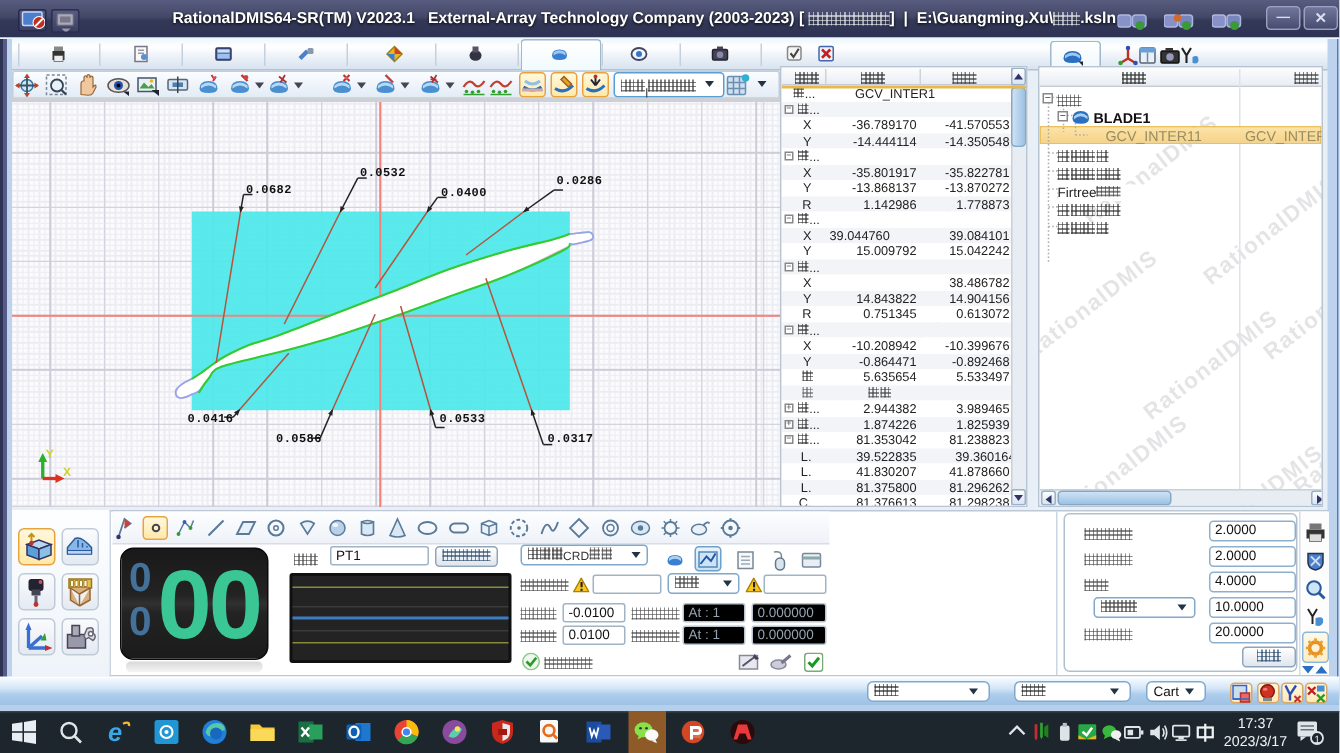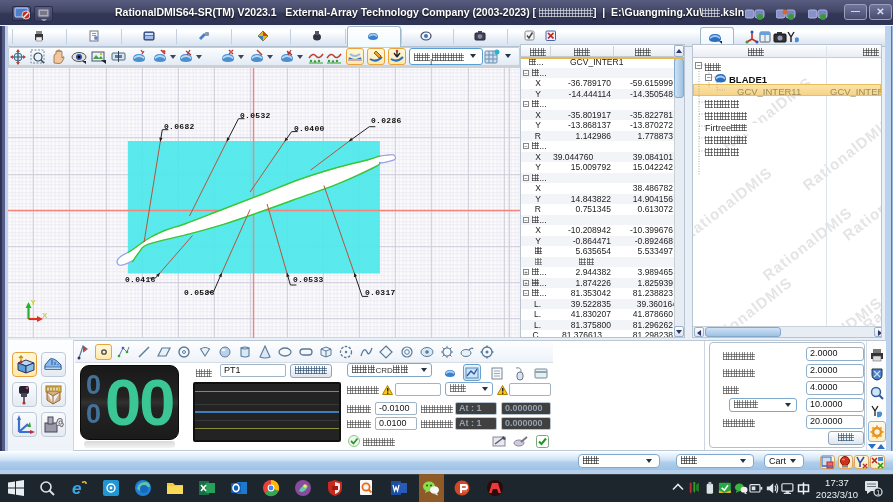--- a/index.html
+++ b/index.html
@@ -1,19 +1,19 @@
 <!DOCTYPE html>
 <html><head><meta charset="utf-8"><style>
 *{margin:0;padding:0;box-sizing:border-box;}
 html,body{width:893px;height:502px;overflow:hidden;}
 body{font-family:"Liberation Sans",sans-serif;position:relative;background:#E9EFF7;}
 .abs{position:absolute;}
 .lbl{position:absolute;font-size:9px;color:#111;white-space:nowrap;}
 .fld{position:absolute;height:13px;background:#fff;border:1px solid #a0b4c6;border-radius:2px;font-size:9px;line-height:11px;padding-left:3px;color:#111;}
-.fldg{background:#404040;color:#95a2b0;border-color:#b8c4d0;font-weight:bold;}
+.fldg{background:#000000;color:#95a2b0;border-color:#b8c4d0;}
 .combo{position:absolute;height:14px;background:#fff;border:1px solid #7fa8cc;border-radius:3px;font-size:9px;line-height:12px;padding-left:4px;color:#111;}
 .caret{position:absolute;width:0;height:0;border-left:3.5px solid transparent;border-right:3.5px solid transparent;border-top:4.5px solid #234;}
 .btn{position:absolute;background:linear-gradient(#ffffff,#dfe5ee);border:1px solid #8fa4b8;border-radius:3px;}
 .wm{position:absolute;color:rgba(120,120,132,0.20);font-weight:bold;font-size:15px;transform:rotate(-38deg);white-space:nowrap;letter-spacing:1px;}
 .tbi{position:absolute;}
 </style></head><body>
 <div class="abs" style="left:0;top:0;width:893px;height:25px;background:linear-gradient(#585d80 0%,#434868 45%,#333857 55%,#2e3254 100%);"></div>
 <div class="abs" style="left:12px;top:6px;width:19px;height:15px;background:linear-gradient(#5a6088,#3c4166);border:1px solid #262b4d;border-radius:2px;"></div>
 <svg class="abs" style="left:14px;top:7px;" width="16" height="13">
     <rect x="1" y="1" width="13" height="9" rx="1" fill="#4a7fd0" stroke="#cdd6ee"></rect>
@@ -328,21 +328,21 @@
       <span style="position:absolute;left:8px;"><i style="display:inline-block;width:7.0px;height:7.0px;margin-right:0.5px;vertical-align:top;margin-top:1px;background:repeating-linear-gradient(0deg,rgba(51,51,51,0.62) 0 1px,transparent 1px 2.5px),repeating-linear-gradient(90deg,rgba(51,51,51,0.62) 0 1px,transparent 1px 2.5px);"></i>...</span>
       <span style="position:absolute;left:49px;font-size:8.5px;">GCV_INTER1</span>
     </div>
     <div class="abs" style="left:0;top:22.5px;width:163px;height:10.50px;background:#f3f4f7;font-size:8.5px;line-height:10.5px;color:#222;">
       <span style="position:absolute;left:2px;top:2.2px;width:6px;height:6px;border:1px solid #888;background:#fff;font-size:6px;line-height:4.5px;text-align:center;color:#444;">−</span>
       <span style="position:absolute;left:11px;"><i style="display:inline-block;width:7.0px;height:7.0px;margin-right:0.5px;vertical-align:top;margin-top:1px;background:repeating-linear-gradient(0deg,rgba(51,51,51,0.62) 0 1px,transparent 1px 2.5px),repeating-linear-gradient(90deg,rgba(51,51,51,0.62) 0 1px,transparent 1px 2.5px);"></i>...</span>
     </div>
     <div class="abs" style="left:0;top:33.0px;width:163px;height:10.50px;background:#ffffff;font-size:8.5px;line-height:10.5px;color:#222;">
       <span style="position:absolute;left:8px;width:12px;text-align:right;">X</span>
       <span style="position:absolute;left:32px;width:58px;text-align:right;">-36.789170</span>
-      <span style="position:absolute;left:96px;width:56px;text-align:right;">-59.615999</span>
+      <span style="position:absolute;left:96px;width:56px;text-align:right;">-41.570553</span>
     </div>
     <div class="abs" style="left:0;top:43.5px;width:163px;height:10.50px;background:#f3f4f7;font-size:8.5px;line-height:10.5px;color:#222;">
       <span style="position:absolute;left:8px;width:12px;text-align:right;">Y</span>
       <span style="position:absolute;left:32px;width:58px;text-align:right;">-14.444114</span>
       <span style="position:absolute;left:96px;width:56px;text-align:right;">-14.350548</span>
     </div>
     <div class="abs" style="left:0;top:54.0px;width:163px;height:10.50px;background:#ffffff;font-size:8.5px;line-height:10.5px;color:#222;">
       <span style="position:absolute;left:2px;top:2.2px;width:6px;height:6px;border:1px solid #888;background:#fff;font-size:6px;line-height:4.5px;text-align:center;color:#444;">−</span>
       <span style="position:absolute;left:11px;"><i style="display:inline-block;width:7.0px;height:7.0px;margin-right:0.5px;vertical-align:top;margin-top:1px;background:repeating-linear-gradient(0deg,rgba(51,51,51,0.62) 0 1px,transparent 1px 2.5px),repeating-linear-gradient(90deg,rgba(51,51,51,0.62) 0 1px,transparent 1px 2.5px);"></i>...</span>
     </div>
@@ -445,21 +445,21 @@
       <span style="position:absolute;left:32px;width:58px;text-align:right;">41.830207</span>
       <span style="position:absolute;left:96px;width:56px;text-align:right;">41.878660</span>
     </div>
     <div class="abs" style="left:0;top:274.5px;width:163px;height:10.50px;background:#f3f4f7;font-size:8.5px;line-height:10.5px;color:#222;">
       <span style="position:absolute;left:8px;width:12px;text-align:right;">L.</span>
       <span style="position:absolute;left:32px;width:58px;text-align:right;">81.375800</span>
       <span style="position:absolute;left:96px;width:56px;text-align:right;">81.296262</span>
     </div>
     <div class="abs" style="left:0;top:285.0px;width:163px;height:10.50px;background:#ffffff;font-size:8.5px;line-height:10.5px;color:#222;">
       <span style="position:absolute;left:8px;width:12px;text-align:right;">C.</span>
-      <span style="position:absolute;left:32px;width:58px;text-align:center;">81.376613</span>
+      <span style="position:absolute;left:32px;width:58px;text-align:right;">81.376613</span>
       <span style="position:absolute;left:96px;width:56px;text-align:right;">81.298238</span>
     </div>
     <div class="abs" style="left:153px;top:0;width:10px;height:292px;background:#e8edf3;border-left:1px solid #c8d0da;"></div>
     <div class="abs" style="left:153px;top:0;width:10px;height:12px;background:linear-gradient(#fdfeff,#d8e4f2);border:1px solid #9ab2c8;border-radius:2px;"></div>
     <div class="abs" style="left:155px;top:4px;width:0;height:0;border-left:3px solid transparent;border-right:3px solid transparent;border-bottom:4px solid #336;"></div>
     <div class="abs" style="left:153px;top:13px;width:10px;height:40px;background:linear-gradient(90deg,#cfe2f4,#9cc2e4);border:1px solid #84a8c8;border-radius:3px;"></div>
     <div class="abs" style="left:153px;top:281px;width:10px;height:11px;background:linear-gradient(#fdfeff,#d8e4f2);border:1px solid #9ab2c8;border-radius:2px;"></div>
     <div class="abs" style="left:155px;top:285px;width:0;height:0;border-left:3px solid transparent;border-right:3px solid transparent;border-top:4px solid #336;"></div>
     <div class="abs" style="left:0;top:12px;width:163px;height:1.5px;background:#e8b84c;"></div>
   </div>
@@ -904,19 +904,19 @@
 <svg class="abs" style="left:781px;top:481px;" width="16" height="16" viewBox="0 0 17.5 17.5">
     <rect x="1" y="3" width="12" height="8" rx="1" fill="none" stroke="#dfe6ea" stroke-width="1.3"></rect>
     <rect x="5" y="11" width="4" height="2" fill="#dfe6ea"></rect>
     <rect x="3" y="13" width="8" height="1.2" fill="#dfe6ea"></rect>
   </svg>
 <svg class="abs" style="left:797px;top:482px;" width="13" height="13">
     <rect x="1.5" y="3" width="10" height="6.5" fill="none" stroke="#eef2f4" stroke-width="1.5"></rect>
     <line x1="6.5" y1="0.5" x2="6.5" y2="12.5" stroke="#eef2f4" stroke-width="1.5"></line>
   </svg>
 <div class="abs" style="left:812px;top:477px;width:50px;text-align:center;font-size:9.5px;color:#eef2f4;">17:37</div>
-<div class="abs" style="left:806px;top:489px;width:62px;text-align:center;font-size:9.5px;color:#eef2f4;">2023/3/10</div>
+<div class="abs" style="left:806px;top:489px;width:62px;text-align:center;font-size:9.5px;color:#eef2f4;">2023/3/17</div>
 <svg class="abs" style="left:863px;top:479px;" width="20" height="18">
     <rect x="2" y="2" width="13" height="10" rx="1" fill="#dfe6ea"></rect>
     <path d="M4,12 L4,15 L8,12 Z" fill="#dfe6ea"></path>
     <path d="M4,5 h9 M4,7.5 h9" stroke="#6a7278"></path>
     <circle cx="15" cy="13" r="4" fill="#1d262c" stroke="#dfe6ea" stroke-width="1.2"></circle>
     <text x="13.2" y="16" font-size="7" fill="#dfe6ea">1</text>
   </svg>
 </body></html>

